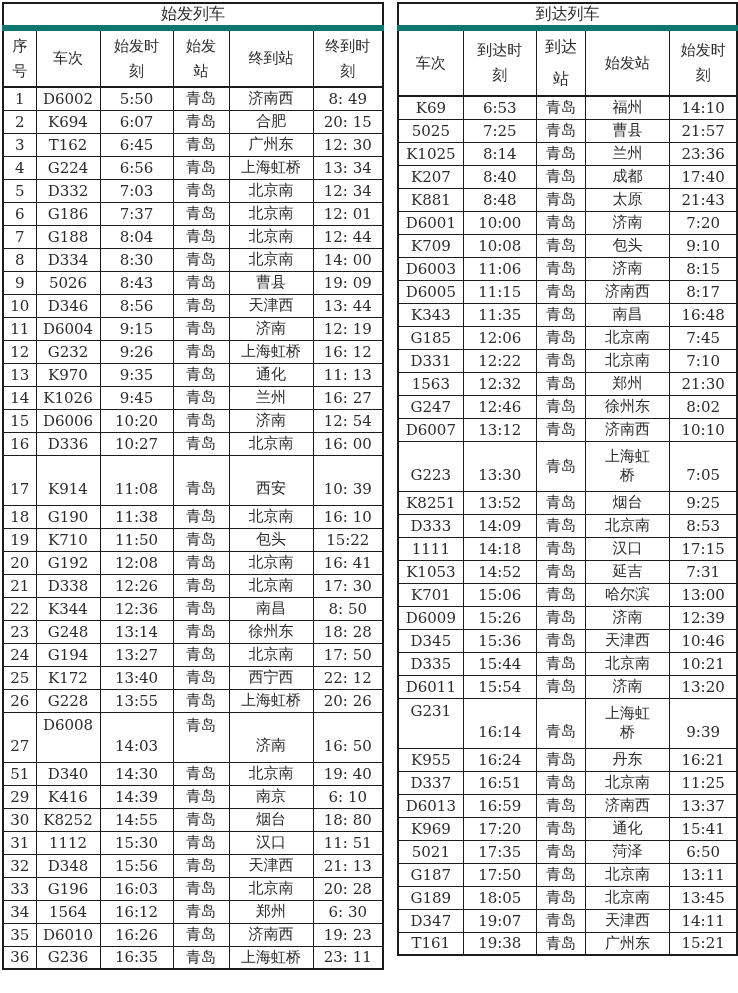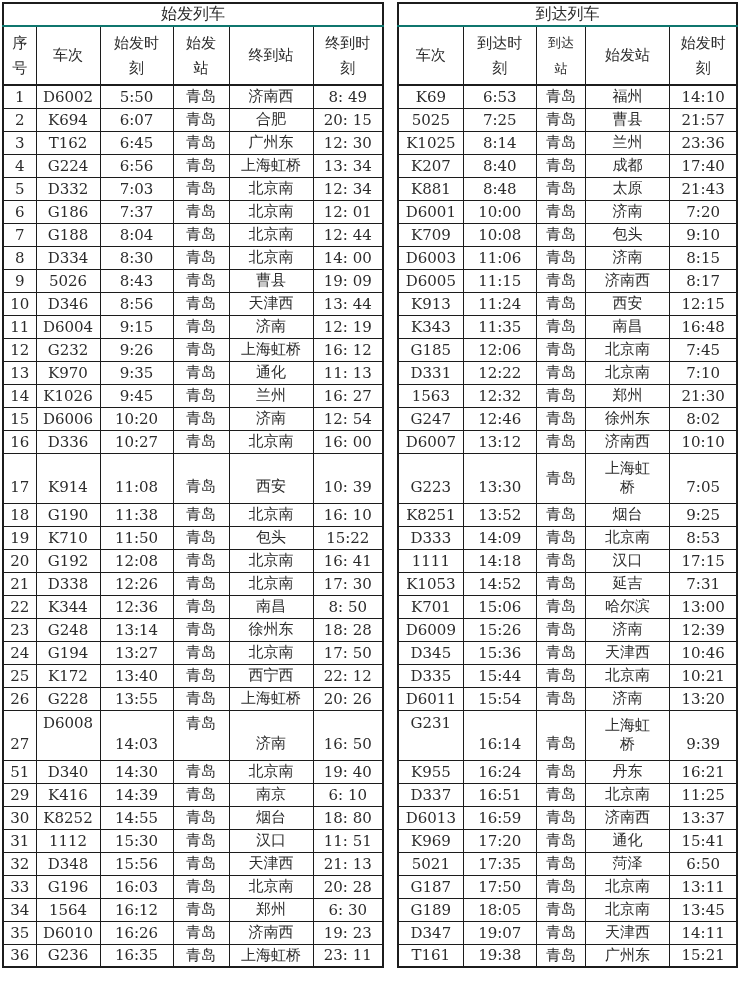--- a/index.html
+++ b/index.html
@@ -26,30 +26,30 @@
     text-align: center;
     vertical-align: middle;
     white-space: pre-line;
     overflow: hidden;
     padding: 0 1px;
     font-weight: normal;
   }
   .title-row th {
     height: 21px;
     font-size: 16px;
-    border-bottom: 2px solid #0f766e;
+    border-bottom: 6px solid #0f766e;
     border-radius: 11px;
   }
   .head-row th {
     height: 59px;
     font-size: 15px;
     line-height: 1.65;
     border-bottom: 2px solid #1c1c1c;
   }
-  .head-row th.small { font-size: 13px; line-height: 2.0; }
+  .head-row th.small { font-size: 16px; line-height: 2.0; }
   tbody tr { height: 23px; }
   tbody tr.tall { height: 50px; }
   tbody td { font-size: 15px; }
   td.v-top { vertical-align: top; padding-top: 3px; margin-left: 6px; }
   td.v-bottom { vertical-align: bottom; padding-bottom: 7px; }
   .t-left  { width: 384px; }
   .t-right { width: 374px; }
 </style>
 </head>
 <body>
@@ -455,27 +455,20 @@
           <td>8:15</td>
         </tr>
         <tr>
           <td>D6005</td>
           <td>11:15</td>
           <td>青岛</td>
           <td>济南西</td>
           <td>8:17</td>
         </tr>
         <tr>
-          <td>K913</td>
-          <td>11:24</td>
-          <td>青岛</td>
-          <td>西安</td>
-          <td>12:15</td>
-        </tr>
-        <tr>
           <td>K343</td>
           <td>11:35</td>
           <td>青岛</td>
           <td>南昌</td>
           <td>16:48</td>
         </tr>
         <tr>
           <td>G185</td>
           <td>12:06</td>
           <td>青岛</td>

